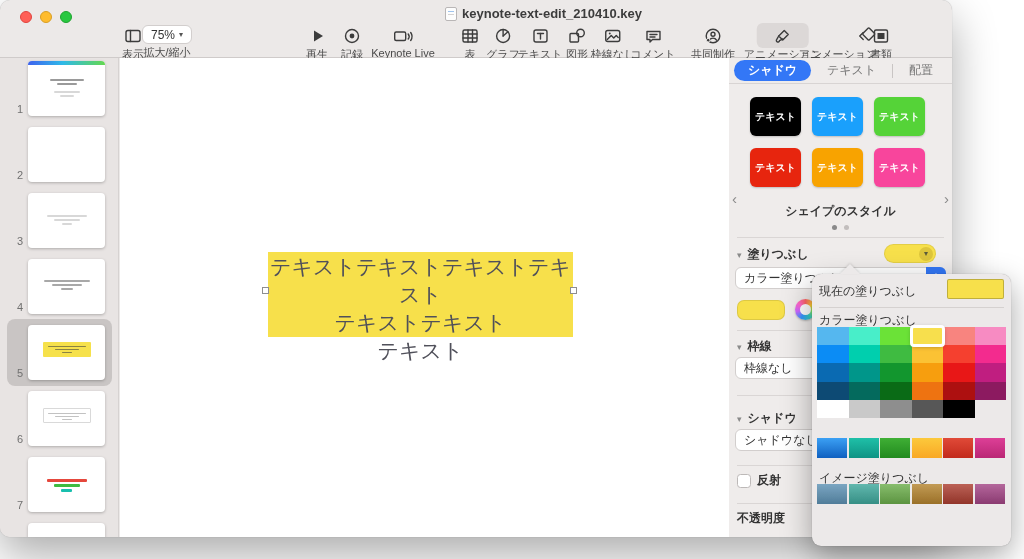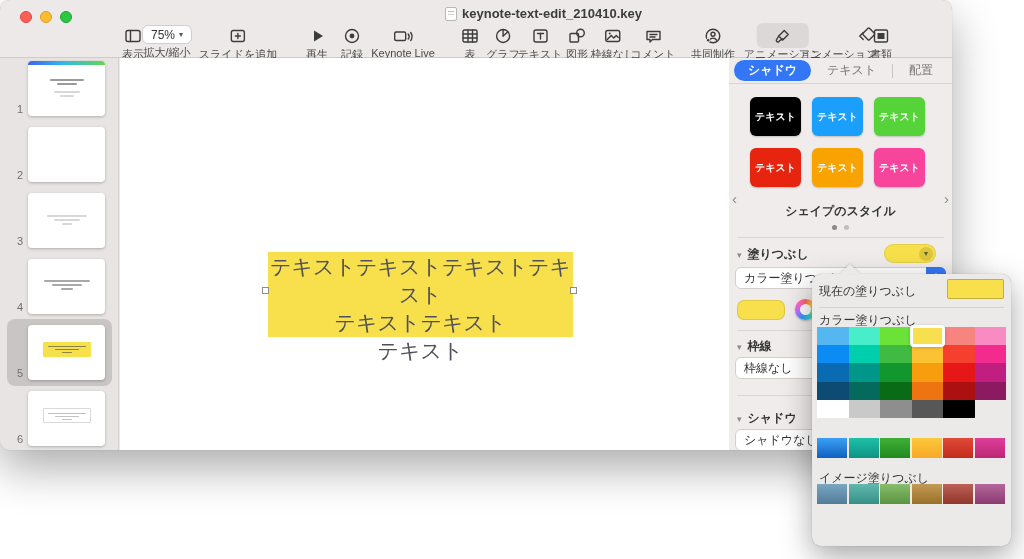--- a/index.html
+++ b/index.html
@@ -1,20 +1,20 @@
 <!DOCTYPE html>
 <html><head>
 <meta charset="utf-8">
 <style>
   * { margin:0; padding:0; box-sizing:border-box; }
   html,body { background:#fff; font-family:"Liberation Sans","DejaVu Sans",sans-serif; }
   .stage { position:relative; width:1024px; height:559px; overflow:hidden; background:#fff; }
 
   
-  .window { position:absolute; left:0; top:0; width:952px; height:450px; background:#ECE9E8;
+  .window { position:absolute; left:0; top:0; width:952px; height:537px; background:#ECE9E8;
             border-radius:10px; box-shadow:0 18px 45px rgba(0,0,0,.33), 0 0 1px rgba(0,0,0,.3); overflow:hidden; }
   .titlebar { position:absolute; left:0; top:0; right:0; height:28px; }
   .traffic { position:absolute; left:20px; top:11px; display:flex; gap:8px; }
   .tl { width:12px; height:12px; border-radius:50%; }
   .tl.red { background:#FF5F57; border:.5px solid #E0443E; }
   .tl.yel { background:#FEBC2E; border:.5px solid #D89E24; }
   .tl.grn { background:#28C840; border:.5px solid #1FA32F; }
   .title-wrap { position:absolute; left:445px; top:6px; display:flex; align-items:center; gap:5px;
                 font-size:13px; font-weight:700; color:#3c3c3c; }
   .doc-ico { width:12px; height:14px; background:#fdfdfd; border:1px solid #b9b6b6; border-radius:2px;
@@ -146,30 +146,20 @@
           </span>
           <span class="lb">表示</span>
         </div>
         <div class="tool" style="left: 167px;">
           <span class="zoom-pill">
             <span>75%</span>
             <span style="font-size:8px;color:#555;">▾</span>
           </span>
           <span class="lb">拡大/縮小</span>
         </div>
-        <div class="tool" style="left: 238px;">
-          <span class="ic">
-            <svg width="20" height="20">
-              <rect x="3.5" y="4.5" width="13" height="11" rx="2" stroke="#3c3c3c" stroke-width="1.4" fill="none" stroke-linecap="round" stroke-linejoin="round"></rect>
-              <line x1="10" y1="7.5" x2="10" y2="12.5" stroke="#3c3c3c" stroke-width="1.4" fill="none" stroke-linecap="round" stroke-linejoin="round"></line>
-              <line x1="7.5" y1="10" x2="12.5" y2="10" stroke="#3c3c3c" stroke-width="1.4" fill="none" stroke-linecap="round" stroke-linejoin="round"></line>
-            </svg>
-          </span>
-          <span class="lb">スライドを追加</span>
-        </div>
         <div class="tool" style="left: 317px;">
           <span class="ic">
             <svg width="18" height="18">
               <path d="M6 3.5 L15 9 L6 14.5 Z" fill="#3c3c3c"></path>
             </svg>
           </span>
           <span class="lb">再生</span>
         </div>
         <div class="tool" style="left: 352px;">
           <span class="ic">

